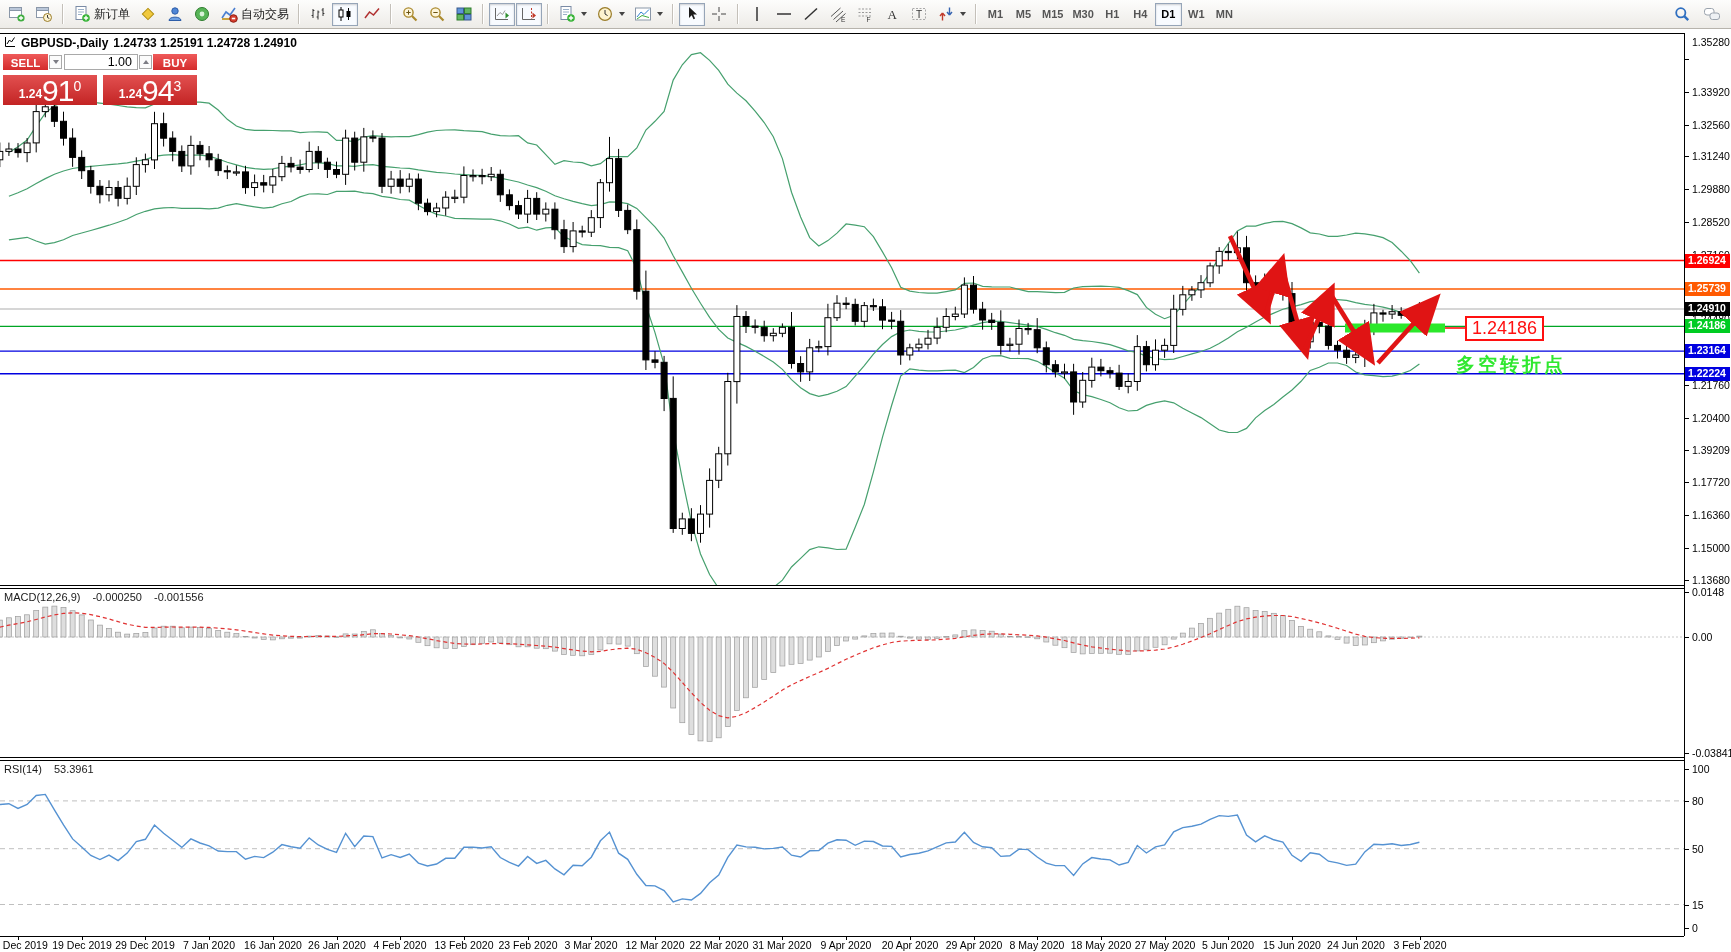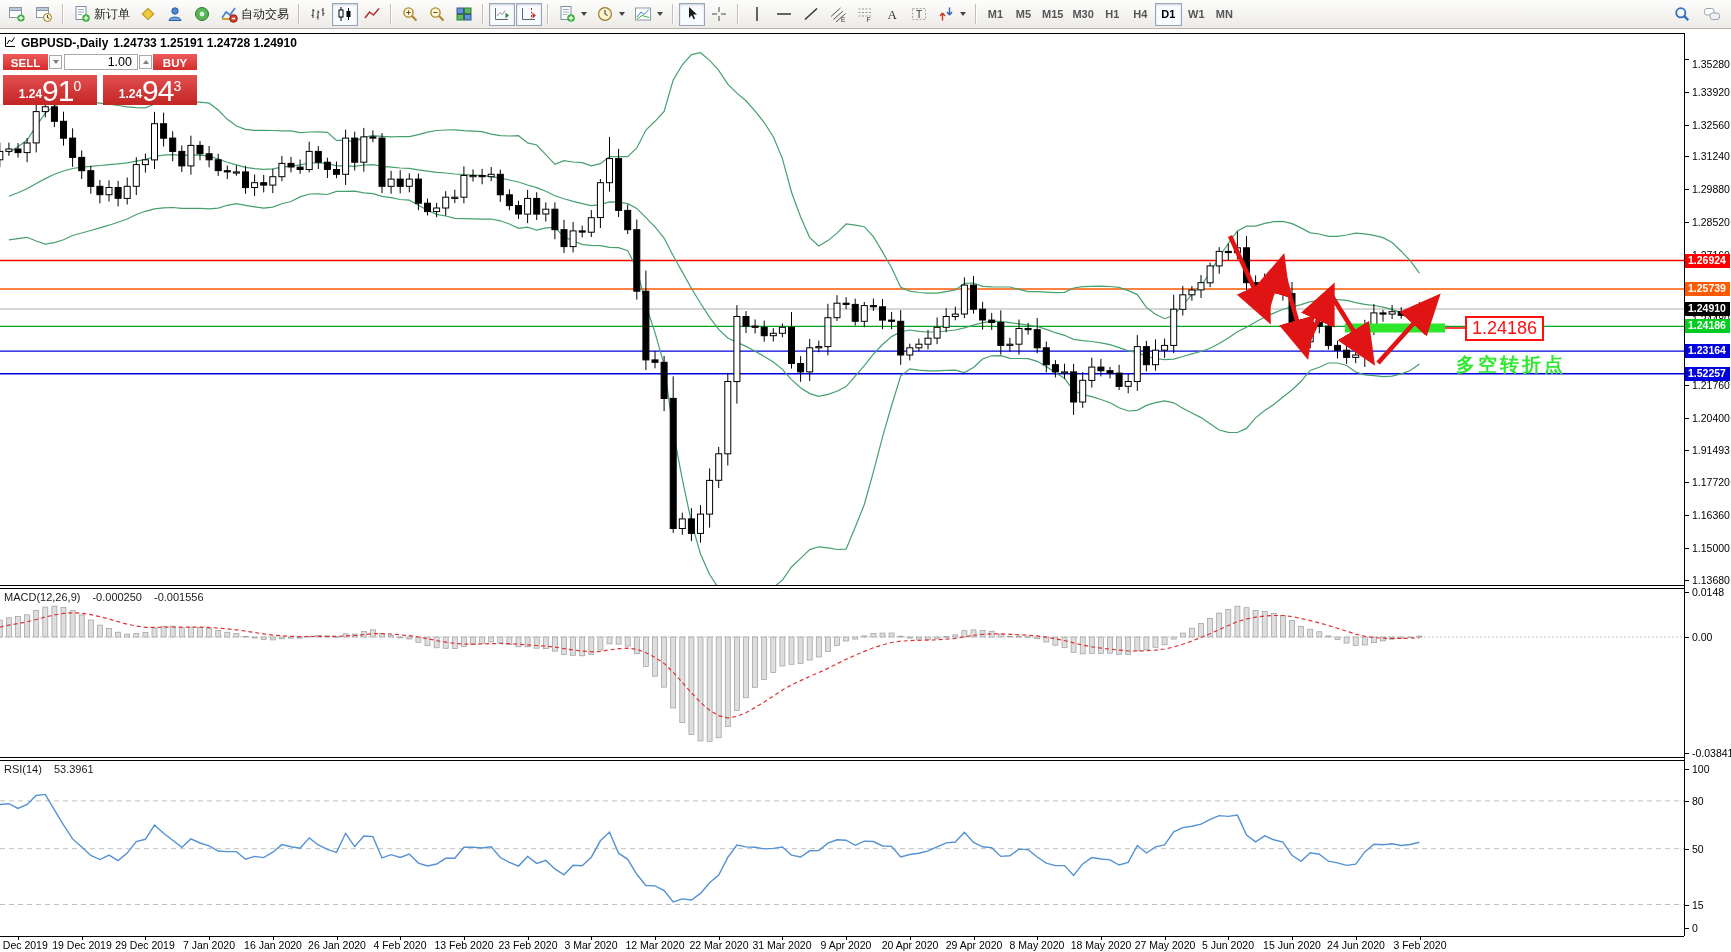--- a/index.html
+++ b/index.html
@@ -891,41 +891,41 @@
       <span>MACD(12,26,9)</span><span>-0.000250</span><span>-0.001556</span>
     </div>
     <div class="ind-label" style="top:734px;">
       <span>RSI(14)</span><span>53.3961</span>
     </div>
 
     <div id="cjk-note">多空转折点</div>
 
     <div id="axis-strip">
         <div class="tick-dash" style="top:30.1px"></div>
-        <div class="tick-lbl" style="top:35px">1.35280</div>
+        <div class="tick-lbl" style="top:13px">1.35280</div>
         <div class="tick-dash" style="top:62.9px"></div>
         <div class="tick-lbl" style="top:62.9px">1.33920</div>
         <div class="tick-dash" style="top:95.6px"></div>
         <div class="tick-lbl" style="top:95.6px">1.32560</div>
         <div class="tick-dash" style="top:127.4px"></div>
         <div class="tick-lbl" style="top:127.4px">1.31240</div>
         <div class="tick-dash" style="top:160.2px"></div>
         <div class="tick-lbl" style="top:160.2px">1.29880</div>
         <div class="tick-dash" style="top:193.0px"></div>
         <div class="tick-lbl" style="top:193.0px">1.28520</div>
         <div class="tick-dash" style="top:225.8px"></div>
         <div class="tick-lbl" style="top:225.8px">1.27160</div>
         <div class="tick-dash" style="top:290.4px"></div>
         <div class="tick-lbl" style="top:290.4px">1.24480</div>
         <div class="tick-dash" style="top:355.9px"></div>
         <div class="tick-lbl" style="top:355.9px">1.21760</div>
         <div class="tick-dash" style="top:388.7px"></div>
         <div class="tick-lbl" style="top:388.7px">1.20400</div>
         <div class="tick-dash" style="top:420.5px"></div>
-        <div class="tick-lbl" style="top:420.5px">1.91493</div>
+        <div class="tick-lbl" style="top:420.5px">1.39209</div>
         <div class="tick-dash" style="top:453.3px"></div>
         <div class="tick-lbl" style="top:453.3px">1.17720</div>
         <div class="tick-dash" style="top:486.1px"></div>
         <div class="tick-lbl" style="top:486.1px">1.16360</div>
         <div class="tick-dash" style="top:518.8px"></div>
         <div class="tick-lbl" style="top:518.8px">1.15000</div>
         <div class="tick-dash" style="top:550.6px"></div>
         <div class="tick-lbl" style="top:550.6px">1.13680</div>
         <div class="tick-dash" style="top:563.3px"></div>
         <div class="tick-lbl" style="top:563.3px">0.0148</div>
@@ -941,21 +941,21 @@
         <div class="tick-lbl" style="top:819.7px">50</div>
         <div class="tick-dash" style="top:875.5px"></div>
         <div class="tick-lbl" style="top:875.5px">15</div>
         <div class="tick-dash" style="top:899.4px"></div>
         <div class="tick-lbl" style="top:899.4px">0</div>
         <div class="price-tag" style="top:224.5px;background:#FF0000">1.26924</div>
         <div class="price-tag" style="top:253.0px;background:#FF5A00">1.25739</div>
         <div class="price-tag" style="top:273.0px;background:#000000">1.24910</div>
         <div class="price-tag" style="top:290.4px;background:#00CC22">1.24186</div>
         <div class="price-tag" style="top:315.1px;background:#0000E0">1.23164</div>
-        <div class="price-tag" style="top:337.7px;background:#0000E0">1.52257</div>
+        <div class="price-tag" style="top:337.7px;background:#0000E0">1.22224</div>
       </div>
     <div id="date-strip">
         <div class="date-tick" style="left:18px"></div>
         <div class="date-lbl" style="left:-17px">10 Dec 2019</div>
         <div class="date-tick" style="left:82px"></div>
         <div class="date-lbl" style="left:47px">19 Dec 2019</div>
         <div class="date-tick" style="left:145px"></div>
         <div class="date-lbl" style="left:110px">29 Dec 2019</div>
         <div class="date-tick" style="left:209px"></div>
         <div class="date-lbl" style="left:174px">7 Jan 2020</div>

